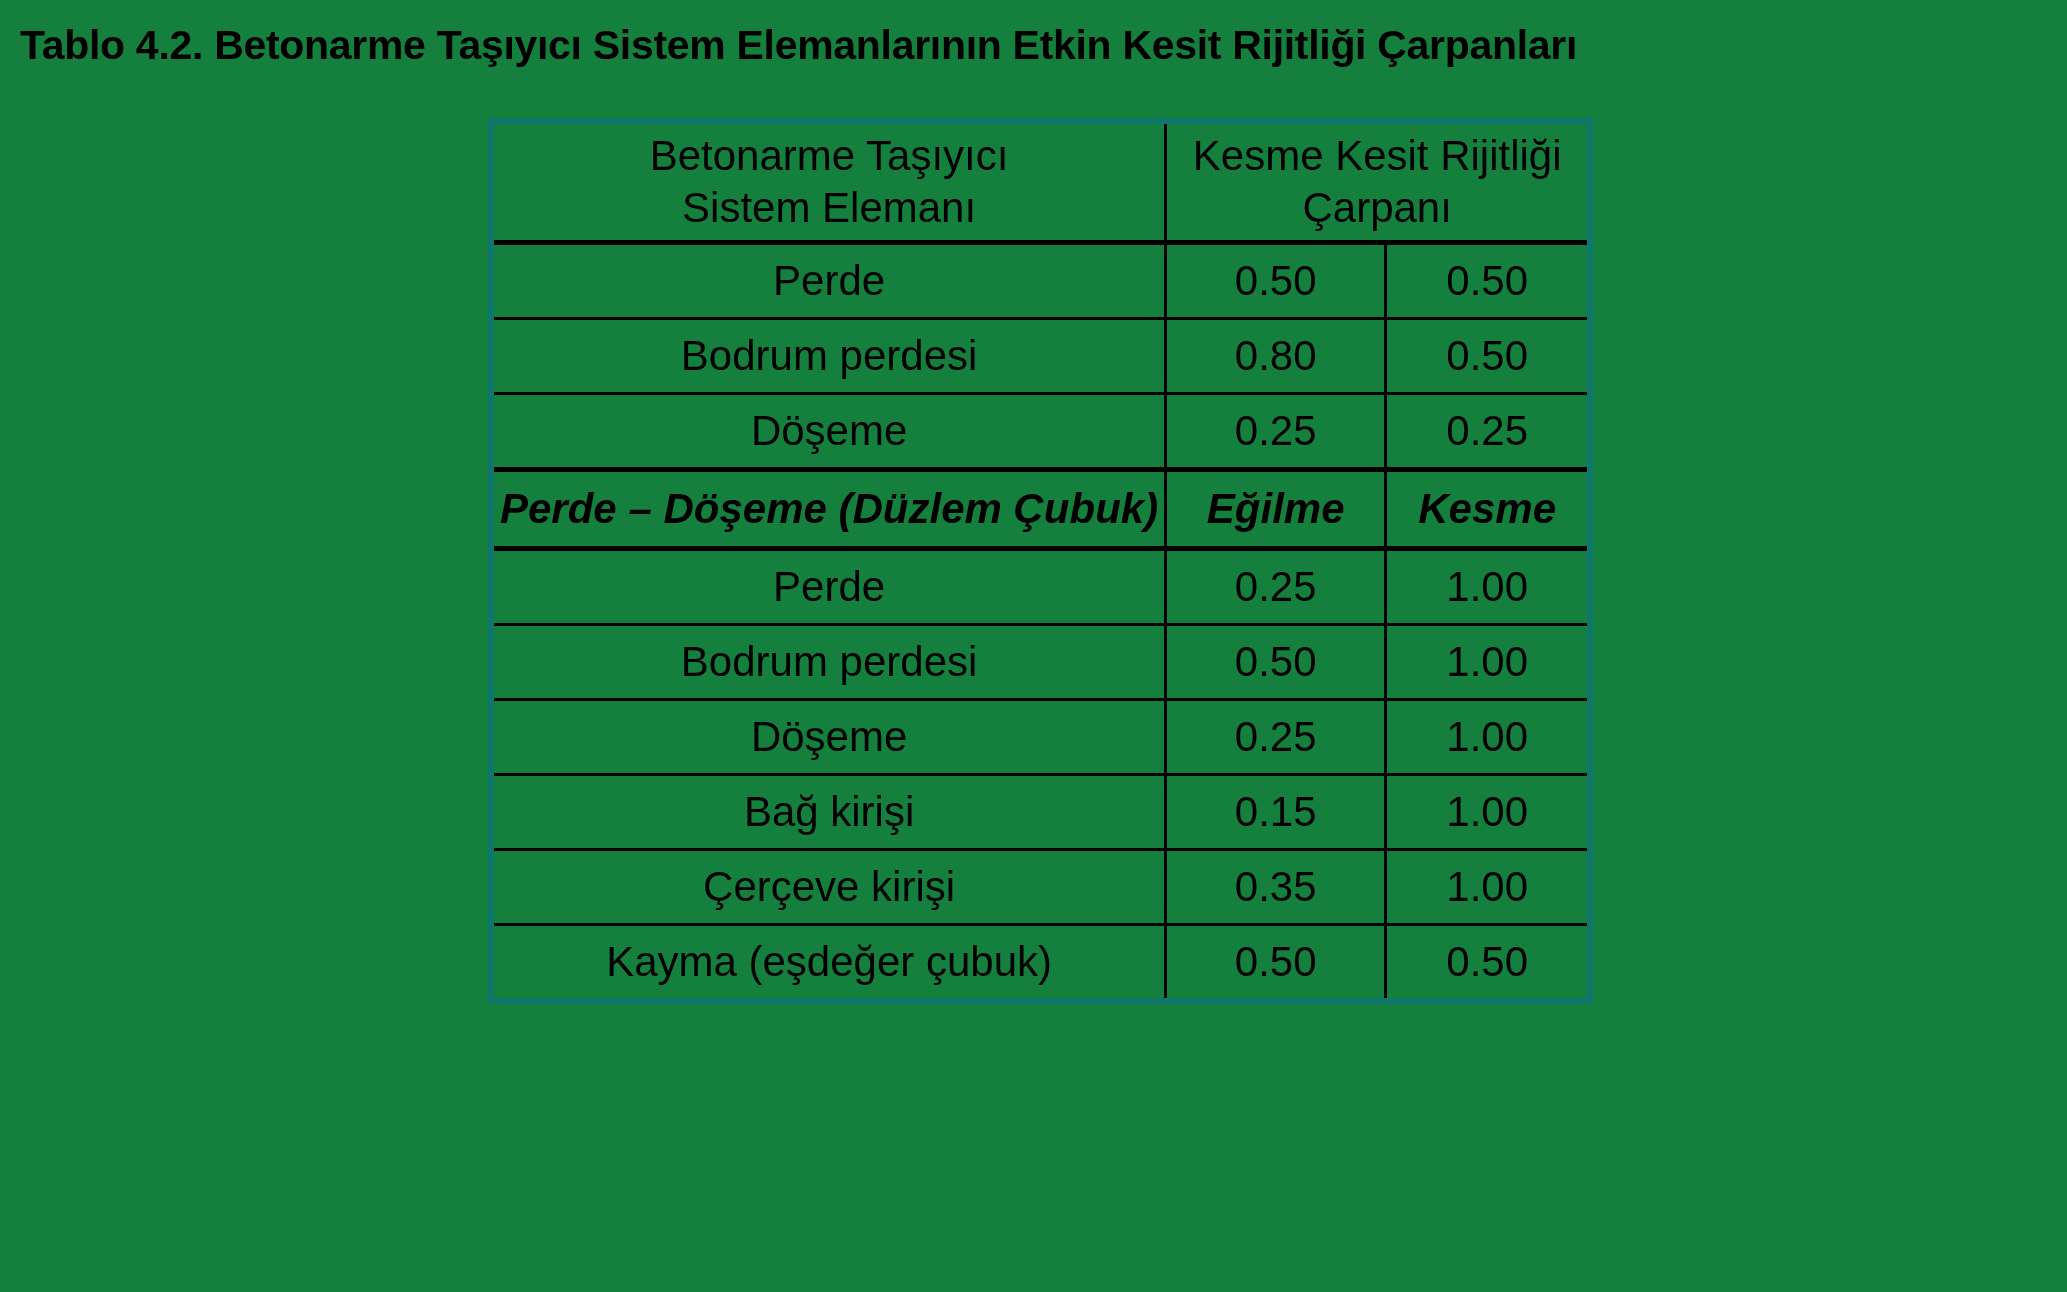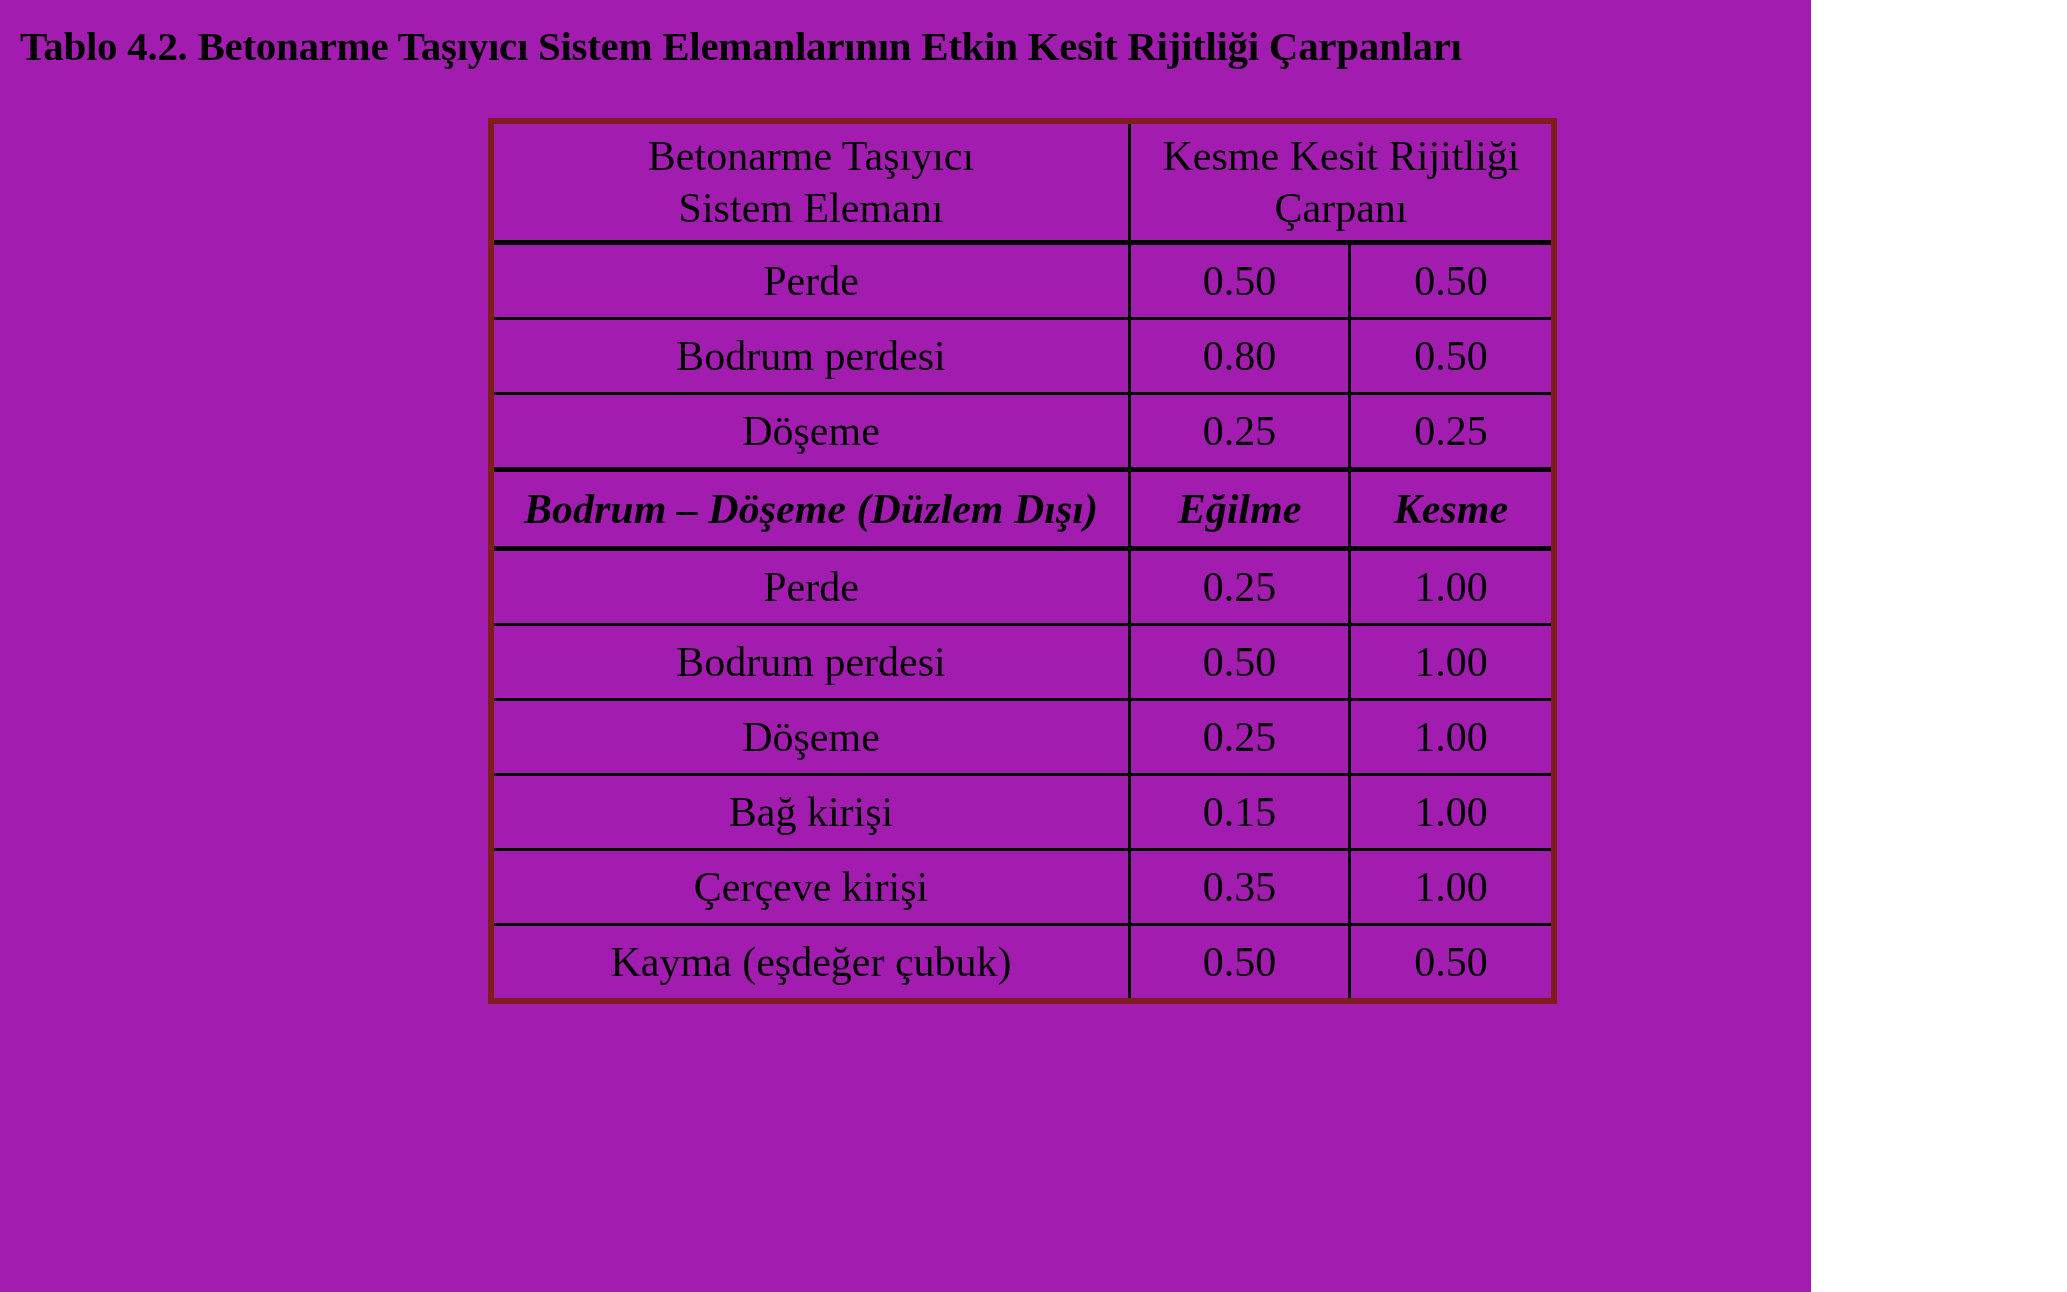--- a/index.html
+++ b/index.html
@@ -4,41 +4,41 @@
 <style>
   html, body {
     margin: 0; padding: 0;
     background: #ffffff;
     width: 2067px; height: 1292px;
     overflow: hidden;
   }
   .page {
     position: absolute;
     left: 0; top: 0;
-    width: 1811px; height: 1292px;
-    background: #a21caf;
-    font-family: Liberation Serif, serif;
+    width: 2067px; height: 1292px;
+    background: #15803d;
+    font-family: Liberation Sans, sans-serif;
     color: #000000;
   }
   .doc-title {
     position: absolute;
     left: 20px; top: 22px;
     width: 2020px;
     font-size: 41px;
     font-weight: bold;
     letter-spacing: -0.3px;
     white-space: nowrap;
     color: #000000;
   }
   table.stiffness-table {
     position: absolute;
     left: 488px; top: 118px;
     border-collapse: collapse;
     table-layout: fixed;
-    border: 6px solid #7f1d1d;
+    border: 6px solid #0f766e;
   }
   table.stiffness-table td {
     border: 3px solid #000000;
     text-align: center;
     vertical-align: middle;
     font-size: 42px;
     line-height: 1.25;
     padding: 0 6px;
     overflow: hidden;
     white-space: nowrap;
@@ -91,21 +91,21 @@
         <td class="c2">0.80</td>
         <td class="c3">0.50</td>
       </tr>
       <tr class="data">
         <td class="c1">Döşeme</td>
         <td class="c2">0.25</td>
         <td class="c3">0.25</td>
       </tr>
 
       <tr class="section">
-        <td class="c1">Bodrum – Döşeme (Düzlem Dışı)</td>
+        <td class="c1">Perde – Döşeme (Düzlem Çubuk)</td>
         <td class="c2">Eğilme</td>
         <td class="c3">Kesme</td>
       </tr>
       <tr class="data">
         <td class="c1">Perde</td>
         <td class="c2">0.25</td>
         <td class="c3">1.00</td>
       </tr>
       <tr class="data">
         <td class="c1">Bodrum perdesi</td>

